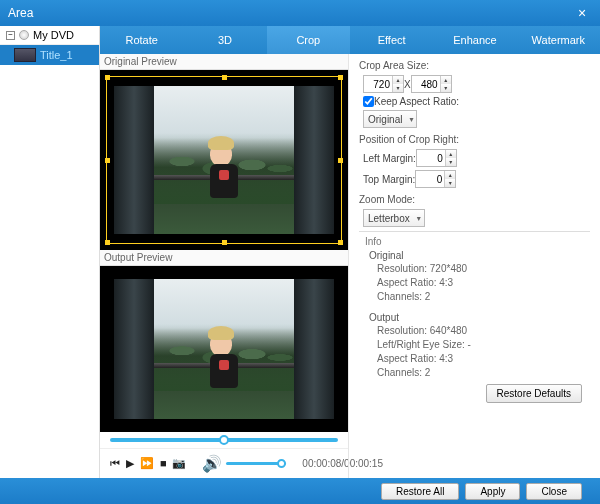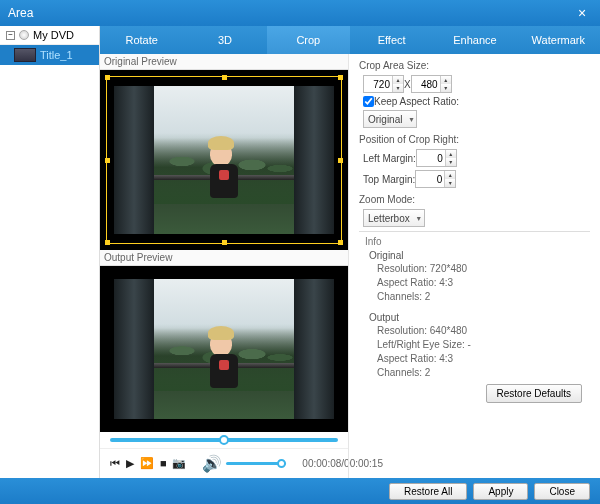--- a/index.html
+++ b/index.html
@@ -75,21 +75,21 @@
 .tl-thumb { position: absolute; left: 48%; top: -3px; width: 10px; height: 10px; background: #fff; border: 2px solid #3bb4ea; border-radius: 50%; cursor: pointer; }
 
 .playbar { height: 30px; display: flex; align-items: center; padding: 0 10px; gap: 8px; border-top: 1px solid #eee; }
 .pb-btns { display: flex; gap: 6px; }
 .pb-btns span { font-size: 11px; color: #222; cursor: pointer; }
 .vol { display: flex; align-items: center; gap: 4px; }
 .vol-track { width: 60px; height: 3px; background: #3bb4ea; border-radius: 2px; position: relative; }
 .vol-thumb { position: absolute; right: 0; top: -3px; width: 9px; height: 9px; background: #fff; border: 2px solid #3bb4ea; border-radius: 50%; cursor: pointer; }
 .time { font-size: 10px; color: #666; margin-left: auto; }
 
-.footer { background: linear-gradient(#2a8fd8,#1c7cc8); height: 26px; display: flex; align-items: center; justify-content: flex-end; padding: 0 10px; gap: 6px; }
+.footer { background: linear-gradient(#2a8fd8,#1c7cc8); height: 26px; display: flex; align-items: center; justify-content: flex-end; padding: 0 18px; gap: 6px; }
 .footer .btn { padding: 2px 14px; }
 
 .divider-v { width: 1px; background: #e5e5e5; }
 </style>
 </head>
 <body>
 
 <div class="titlebar">
   <span class="title">Area</span>
   <span class="close">×</span>

